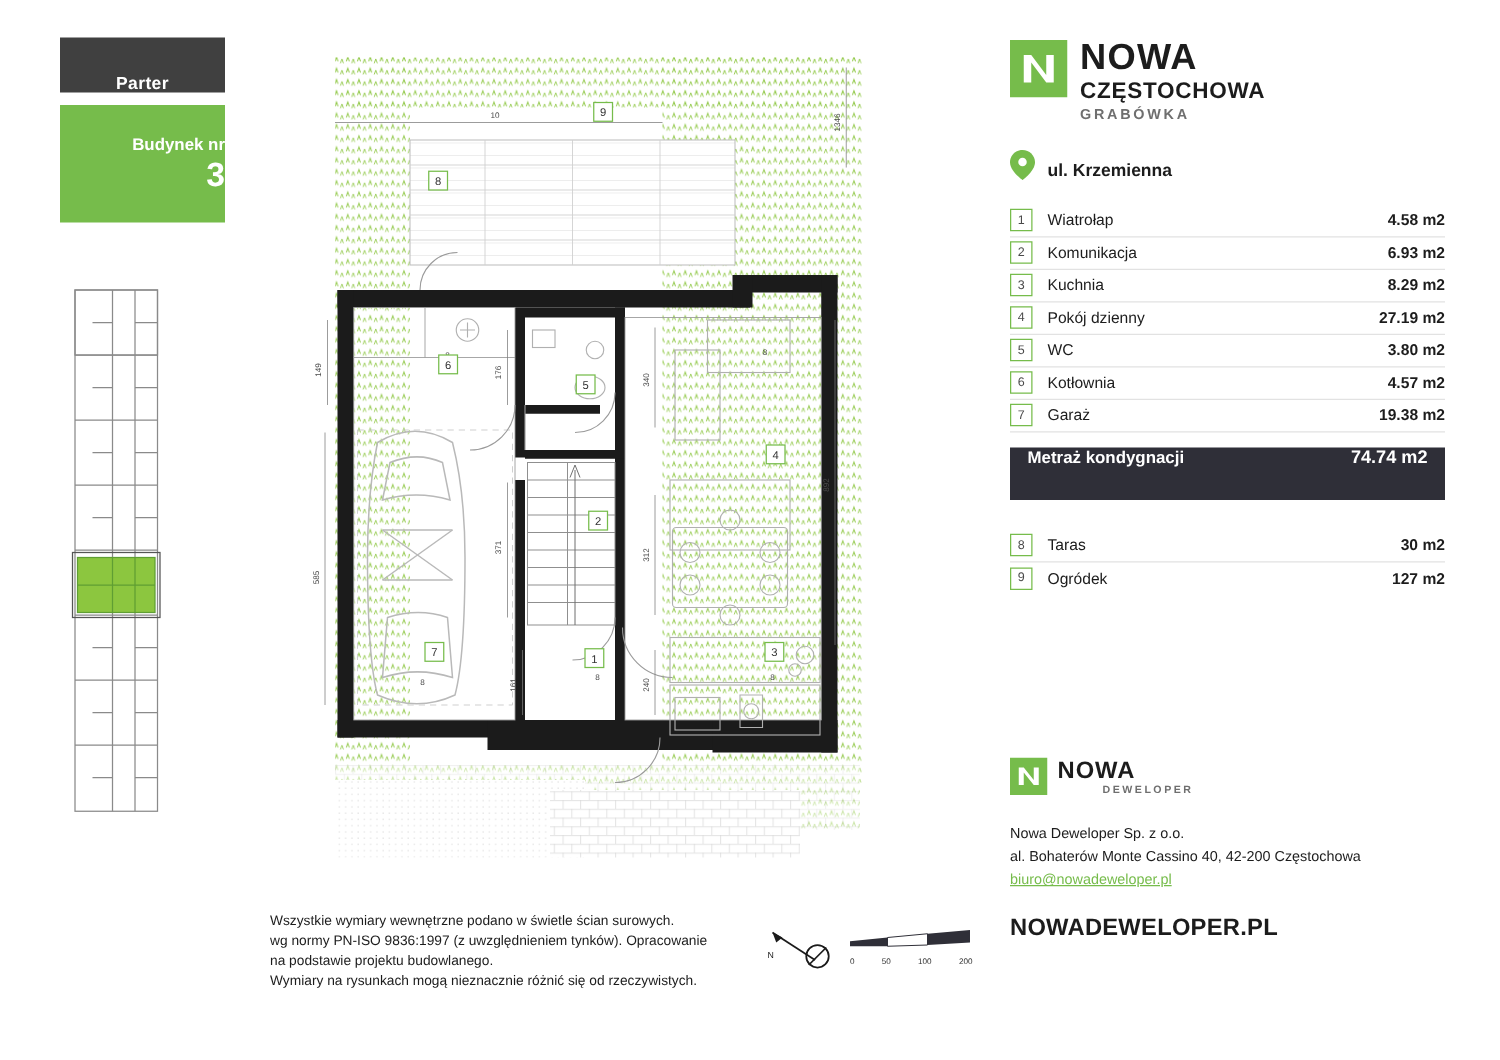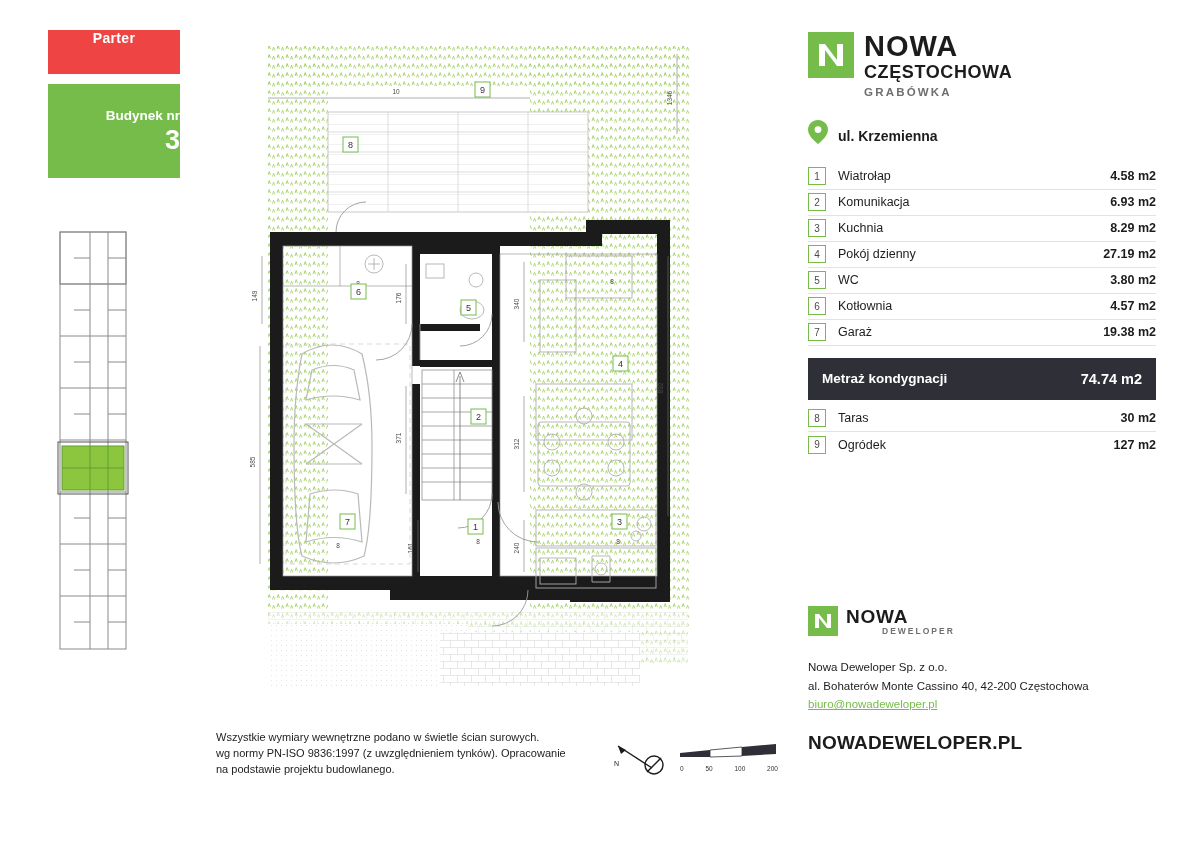--- a/index.html
+++ b/index.html
@@ -12,22 +12,22 @@
     position:relative;
     overflow:hidden;
   }
   .page { position:absolute; inset:0; }
 
   
   .left-col { position:absolute; left:48px; top:30px; width:185px; }
 
   .floor-badge {
     width:132px; height:44px;
-    background:#ef4444; color:#fff;
-    display:flex; align-items:flex-start; justify-content:center;
+    background:#404040; color:#fff;
+    display:flex; align-items:flex-end; justify-content:center;
     font-size:14px; font-weight:bold; letter-spacing:.3px;
   }
   .building-badge {
     margin-top:10px;
     width:132px; height:94px;
     background:#76bc4b; color:#fff;
     display:flex; flex-direction:column; align-items:flex-end; justify-content:center;
   }
   .building-badge .bl { font-size:13.5px; font-weight:bold; line-height:1.2; }
   .building-badge .bn { font-size:27px; font-weight:bold; margin-top:2px; line-height:1; }
@@ -74,22 +74,22 @@
     width:18px; height:18px; flex:0 0 18px;
     border:1px solid #76bc4b; color:#4a4a4a;
     font-size:10px; display:flex; align-items:center; justify-content:center;
     margin-right:12px;
   }
   .room .nm { flex:1 1 auto; font-size:12.5px; }
   .room .ar { font-size:12.5px; font-weight:bold; text-align:right; }
 
   .total {
     background:#2f2f38; color:#fff;
-    height:42px; display:flex; align-items:center;
-    padding:0 14px; margin-top:12px; margin-bottom:6px;
+    height:42px; display:flex; align-items:flex-start;
+    padding:0 14px; margin-top:12px; margin-bottom:24px;
   }
   .total .tl { flex:1 1 auto; font-size:13.5px; font-weight:bold; }
   .total .tv { font-size:14.5px; font-weight:bold; }
 
   
   .dev { position:absolute; left:808px; top:606px; width:348px; }
   .dev-logo { display:flex; align-items:center; gap:8px; }
   .dev-logo .m { width:30px; height:30px; flex:0 0 30px; }
   .dev-logo .t1 { font-size:19px; font-weight:bold; letter-spacing:.8px; line-height:1;}
   .dev-logo .t2 { font-size:8.5px; font-weight:bold; letter-spacing:2px; color:#6f6f6f;padding-left:36px; }
@@ -364,20 +364,21 @@
             <text x="242.5" y="69" font-size="9" text-anchor="middle" fill="#333">9</text>
           </g>
       </g>
     </svg>
   </div>
 
   <div class="notes">
     <div>Wszystkie wymiary wewnętrzne podano w świetle ścian surowych.</div>
     <div>wg normy PN-ISO 9836:1997 (z uwzględnieniem tynków). Opracowanie</div>
     <div>na podstawie projektu budowlanego.</div>
+    <div>Wymiary na rysunkach mogą nieznacznie różnić się od rzeczywistych.</div>
   </div>
 
   <div class="compass">
     <svg width="60" height="36" viewBox="0 0 60 36">
       <path d="M6 4 L40 26" stroke="#1b1b1b" stroke-width="1.4" fill="none"></path>
       <path d="M6 4 L14 8 L9 12 Z" fill="#1b1b1b"></path>
       <circle cx="42" cy="23" r="9" fill="none" stroke="#1b1b1b" stroke-width="1.4"></circle>
       <line x1="35" y1="30" x2="49" y2="16" stroke="#1b1b1b" stroke-width="1.4"></line>
       <text x="2" y="24" font-size="7" fill="#1b1b1b" font-family="Liberation Sans, sans-serif">N</text>
     </svg>

